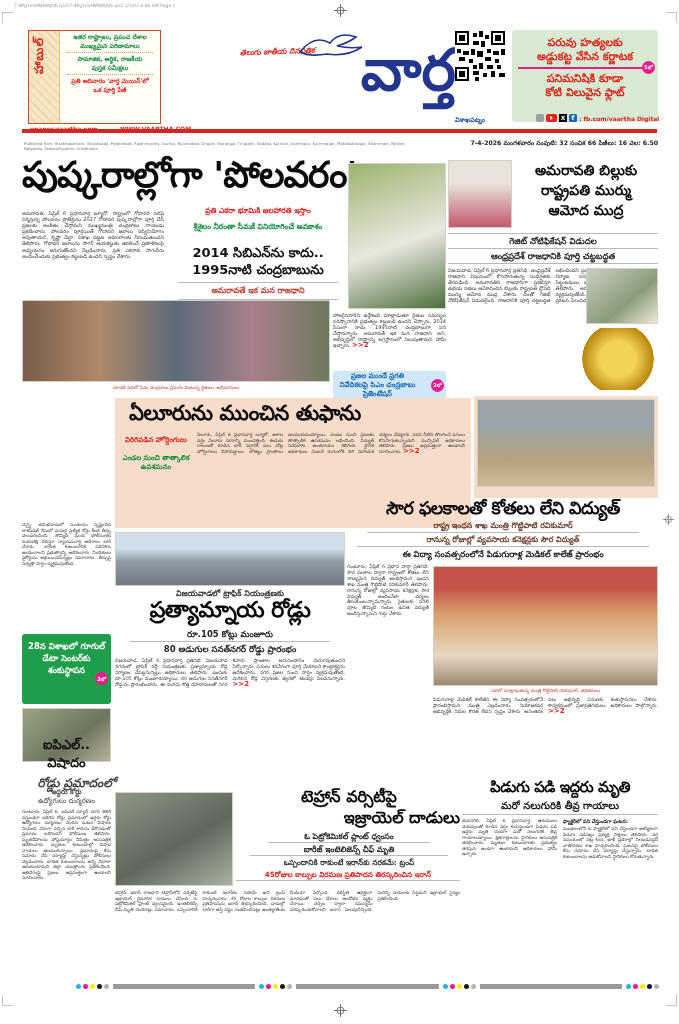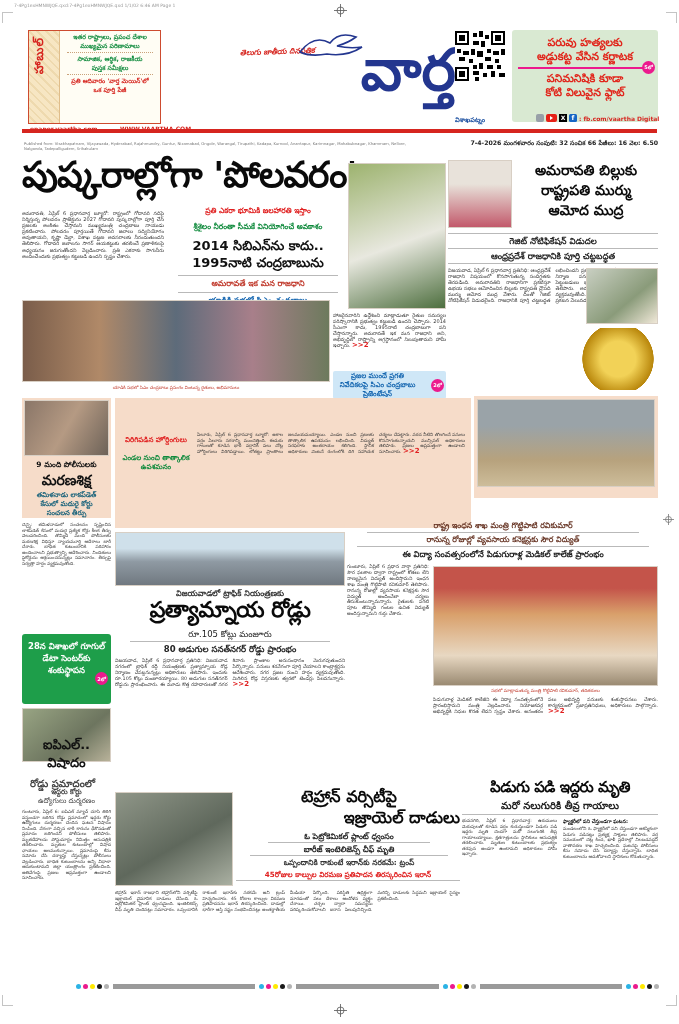--- a/index.html
+++ b/index.html
@@ -133,21 +133,21 @@
   <div class="abs" style="left:24px;top:141px;width:400px;font-size:3.8px;color:#777;">Published from: Visakhapatnam, Vijayawada, Hyderabad, Rajahmundry, Guntur, Nizamabad, Ongole, Warangal, Tirupathi, Kadapa, Kurnool, Anantapur, Karimnagar, Mahabubnagar, Khammam, Nellore, Nalgonda, Tadepalligudem, Srikakulam</div>
   <div class="abs" style="left:430px;top:139px;width:228px;text-align:right;font-size:6.2px;font-weight:bold;color:#222;">7-4-2026 మంగళవారం సంపుటి: 32 సంచిక 66 పేజీలు: 16 వెల: 6.50</div>
 
   <div class="abs" style="left:22px;top:149px;width:424px;font-size:36px;line-height:52px;font-weight:900;color:#0a0a0a;letter-spacing:-1px;white-space:nowrap;">పుష్కరాల్లోగా 'పోలవరం'</div>
 
   <div class="abs j" style="left:22px;top:210px;width:142px;height:90px;font-size:5px;line-height:6.1px;overflow:hidden;">అమరావతి, ఏప్రిల్ 6 ప్రధానవార్త బ్యూరో: రాష్ట్రంలో గోదావరి నదిపై నిర్మిస్తున్న పోలవరం ప్రాజెక్టును 2027 గోదావరి పుష్కరాల్లోగా పూర్తి చేసి ప్రజలకు అంకితం చేస్తామని ముఖ్యమంత్రి చంద్రబాబు నాయుడు ప్రకటించారు. పోలవరం పూర్తయితే గోదావరి జలాలు సద్వినియోగం అవుతాయని, కృష్ణా డెల్టా, విశాఖ పట్టణ అవసరాలకు నీరందుతుందని తెలిపారు. గోదావరి జలాలను సాగర్ ఆయకట్టుకు తరలించే ప్రణాళికలపై అధ్యయనం జరుగుతోందని వెల్లడించారు. ప్రతి ఎకరాకు సాగునీరు అందించేందుకు ప్రభుత్వం కట్టుబడి ఉందని స్పష్టం చేశారు.</div>
 
   <div class="abs c" style="left:170px;top:206px;width:176px;">
     <div style="color:#e02020;font-weight:bold;font-size:7.5px;line-height:10px;">ప్రతి ఎకరా భూమికి జలహారతి ఇస్తాం</div>
     <div style="color:#0f8a3c;font-weight:bold;font-size:7.5px;line-height:10px;margin-top:6px;">శ్రీశైలం నీరంతా సీమకే వినియోగించే అవకాశం</div>
-    <div style="color:#111;font-weight:800;font-size:13px;line-height:17px;margin-top:5px;">2014 సిబిఎన్‌ను కాదు..</div>
+    <div style="color:#111;font-weight:800;font-size:13px;line-height:17px;margin-top:12px;">2014 సిబిఎన్‌ను కాదు..</div>
     <div style="color:#111;font-weight:800;font-size:13px;line-height:17px;">1995నాటి చంద్రబాబును</div>
     <div class="rl" style="margin:4px 8px 0;"></div>
     <div style="color:#c0392b;font-weight:bold;font-size:8px;line-height:12px;margin-top:2px;">అమరావతే ఇక మన రాజధాని</div>
     <div class="rl" style="margin:2px 8px;"></div>
     <div style="color:#1566b0;font-weight:bold;font-size:8px;line-height:12px;">యాడికి సభలో సిఎం చంద్రబాబు</div>
   </div>
 
   <div class="photo ph-cm" style="left:348px;top:163px;width:98px;height:146px;"></div>
 
   <div class="photo ph-crowd" style="left:22px;top:300px;width:308px;height:82px;"></div>
@@ -174,44 +174,38 @@
   <div class="abs rl" style="left:448px;top:248px;width:210px;"></div>
   <div class="abs c" style="left:448px;top:251px;width:210px;font-size:8.5px;font-weight:bold;color:#222;">ఆంధ్రప్రదేశ్ రాజధానికి పూర్తి చట్టబద్ధత</div>
   <div class="abs rl" style="left:448px;top:263px;width:210px;"></div>
   <div class="abs j" style="left:448px;top:267px;width:210px;height:126px;font-size:5px;line-height:6.1px;column-count:2;column-gap:5px;overflow:hidden;">
     <span>విజయవాడ, ఏప్రిల్ 6 ప్రధానవార్త ప్రతినిధి: ఆంధ్రప్రదేశ్ రాజధాని విషయంలో కొనసాగుతున్న సందిగ్ధతకు తెరపడింది. అమరావతిని రాజధానిగా ప్రకటిస్తూ ఉభయ సభలు ఆమోదించిన బిల్లుకు రాష్ట్రపతి ద్రౌపది ముర్ము ఆమోద ముద్ర వేశారు. దీంతో గెజిట్ నోటిఫికేషన్ విడుదలైంది. రాజధానికి పూర్తి చట్టబద్ధత లభించిందని ప్రభుత్వ వర్గాలు పేర్కొన్నాయి. రాజధాని నిర్మాణ పనులు వేగవంతం అవుతాయని, పెట్టుబడులు భారీగా తరలివస్తాయని అధికారులు తెలిపారు. అమరావతి ప్రాంత రైతుల్లో ఆనందం వ్యక్తమవుతోంది. త్వరలో మాస్టర్ ప్లాన్ సవరణలపై ప్రకటన వెలువడనుంది.</span>
     <span class="jump">&gt;&gt;2</span>
   </div>
   <div class="photo ph-cbn" style="left:586px;top:268px;width:72px;height:56px;"></div>
   <div class="photo ph-seal" style="left:578px;top:328px;width:80px;height:62px;border:none;"></div>
 
-  <div class="abs" style="left:22px;top:398px;width:89px;height:120px;background:#f6dcc9;">
-    <div class="photo ph-police" style="left:2px;top:2px;width:85px;height:56px;"></div>
-    <div class="c" style="margin-top:62px;font-size:7.5px;font-weight:800;color:#111;">9 మంది పోలీసులకు</div>
-    <div class="c" style="font-size:14px;font-weight:900;color:#111;line-height:18px;">మరణశిక్ష</div>
-    <div class="c" style="font-size:6.8px;font-weight:bold;color:#16617a;line-height:9px;margin-top:2px;">తమిళనాడు లాకప్‌డెత్</div>
-    <div class="c" style="font-size:6.8px;font-weight:bold;color:#16617a;line-height:9px;">కేసులో మదురై కోర్టు</div>
-    <div class="c" style="font-size:6.8px;font-weight:bold;color:#16617a;line-height:9px;">సంచలన తీర్పు</div>
-  </div>
   <div class="abs j" style="left:22px;top:522px;width:89px;height:108px;font-size:4.5px;line-height:5.5px;overflow:hidden;">చెన్నై: తమిళనాడులో సంచలనం సృష్టించిన లాకప్‌డెత్ కేసులో మదురై ప్రత్యేక కోర్టు కీలక తీర్పు వెలువరించింది. తొమ్మిది మంది పోలీసులకు మరణశిక్ష విధిస్తూ న్యాయమూర్తి ఆదేశాలు జారీ చేశారు. బాధిత కుటుంబానికి పరిహారం అందించాలని ప్రభుత్వాన్ని ఆదేశించారు. నిందితులు పైకోర్టును ఆశ్రయించనున్నట్లు సమాచారం. తీర్పుపై సర్వత్రా హర్షం వ్యక్తమవుతోంది.</div>
 
   <div class="abs" style="left:115px;top:398px;width:356px;height:130px;background:#f6dcc9;">
+    <div style="font-size:21px;font-weight:900;color:#0a0a0a;margin:3px 0 0 14px;letter-spacing:-0.5px;">ఏలూరును ముంచిన తుఫాను</div>
     <div class="abs c" style="left:6px;top:38px;width:70px;">
       <div style="color:#e02020;font-weight:bold;font-size:7px;line-height:9.5px;">విరిగిపడిన హోర్డింగులు</div>
       <div style="color:#0f8a3c;font-weight:bold;font-size:7px;line-height:9.5px;margin-top:8px;">ఎండల నుంచి తాత్కాలిక ఉపశమనం</div>
     </div>
     <div class="abs j" style="left:82px;top:34px;width:268px;height:92px;font-size:4.5px;line-height:5.6px;column-count:3;column-gap:5px;overflow:hidden;">
       <span>ఏలూరు, ఏప్రిల్ 6 ప్రధానవార్త బ్యూరో: అకాల వర్షం ఏలూరు నగరాన్ని ముంచెత్తింది. ఈదురు గాలులతో కూడిన భారీ వర్షానికి పలు చోట్ల హోర్డింగులు విరిగిపడ్డాయి. లోతట్టు ప్రాంతాలు జలమయమయ్యాయి. ఎండల నుంచి ప్రజలకు తాత్కాలిక ఉపశమనం లభించింది. విద్యుత్ సరఫరాకు అంతరాయం కలిగింది. స్థానిక అధికారులు వెంటనే రంగంలోకి దిగి సహాయక చర్యలు చేపట్టారు. వరద నీటిని తొలగించే పనులు కొనసాగుతున్నాయని మున్సిపల్ అధికారులు తెలిపారు. ప్రజలు అప్రమత్తంగా ఉండాలని సూచించారు.</span>
       <span class="jump">&gt;&gt;2</span>
     </div>
   </div>
   <div class="abs" style="left:474px;top:396px;width:184px;height:102px;background:#f6dcc9;">
     <div class="photo ph-flood" style="left:3px;top:3px;width:178px;height:88px;"></div>
   </div>
 
+  <div class="abs c" style="left:347px;top:498px;width:312px;font-size:17.5px;font-weight:900;color:#0a0a0a;letter-spacing:-0.5px;">సౌర ఫలకాలతో కోతలు లేని విద్యుత్</div>
   <svg class="abs" style="left:663px;top:514px;" width="11" height="11" viewBox="0 0 11 11">
       <circle cx="5.5" cy="5.5" r="3" fill="none" stroke="#777" stroke-width="0.8"></circle>
       <line x1="0" y1="5.5" x2="11" y2="5.5" stroke="#777" stroke-width="0.8"></line>
       <line x1="5.5" y1="0" x2="5.5" y2="11" stroke="#777" stroke-width="0.8"></line>
     </svg>
   <div class="abs c" style="left:367px;top:521px;width:272px;font-size:7.8px;font-weight:bold;color:#6b3a2a;">రాష్ట్ర ఇంధన శాఖ మంత్రి గొట్టిపాటి రవికుమార్</div>
   <div class="abs rl" style="left:367px;top:532px;width:272px;"></div>
   <div class="abs c" style="left:357px;top:535px;width:292px;font-size:7.8px;font-weight:bold;color:#6b3a2a;">రానున్న రోజుల్లో వ్యవసాయ కనెక్షన్లకు సౌర విద్యుత్</div>
   <div class="abs rl" style="left:357px;top:546px;width:292px;"></div>
   <div class="abs c" style="left:347px;top:549px;width:312px;font-size:8.3px;font-weight:800;color:#1a1a1a;">ఈ విద్యా సంవత్సరంలోనే పిడుగురాళ్ల మెడికల్ కాలేజ్ ప్రారంభం</div>
@@ -219,35 +213,35 @@
   <div class="photo ph-minister" style="left:433px;top:566px;width:225px;height:120px;"></div>
   <div class="abs cap" style="left:433px;top:688px;width:225px;">సభలో మాట్లాడుతున్న మంత్రి గొట్టిపాటి రవికుమార్, తదితరులు</div>
   <div class="abs j" style="left:433px;top:697px;width:225px;height:90px;font-size:4.8px;line-height:5.9px;column-count:2;column-gap:5px;overflow:hidden;">
     <span>పిడుగురాళ్ల మెడికల్ కాలేజీని ఈ విద్యా సంవత్సరంలోనే ప్రారంభిస్తామని మంత్రి వెల్లడించారు. నియోజకవర్గ అభివృద్ధికి నిధుల కొరత లేదని స్పష్టం చేశారు. అనంతరం పలు అభివృద్ధి పనులకు శంకుస్థాపనలు చేశారు. కార్యక్రమంలో ప్రజాప్రతినిధులు, అధికారులు పాల్గొన్నారు.</span>
     <span class="jump">&gt;&gt;2</span>
   </div>
 
   <div class="photo ph-street" style="left:115px;top:532px;width:230px;height:54px;"></div>
   <div class="abs c" style="left:115px;top:589px;width:230px;font-size:8px;font-weight:bold;color:#333;">విజయవాడలో ట్రాఫిక్ నియంత్రణకు</div>
   <div class="abs c" style="left:115px;top:597px;width:230px;font-size:22px;font-weight:900;color:#0a0a0a;letter-spacing:-0.5px;">ప్రత్యామ్నాయ రోడ్లు</div>
-  <div class="abs c" style="left:145px;top:629px;width:170px;font-size:8.5px;font-weight:normal;color:#222;">రూ.105 కోట్లు మంజూరు</div>
+  <div class="abs c" style="left:145px;top:629px;width:170px;font-size:8.5px;font-weight:bold;color:#222;">రూ.105 కోట్లు మంజూరు</div>
   <div class="abs rl" style="left:130px;top:641px;width:200px;"></div>
   <div class="abs c" style="left:115px;top:644px;width:230px;font-size:8.5px;font-weight:bold;color:#222;">80 అడుగుల సనత్‌నగర్ రోడ్డు  ప్రారంభం</div>
   <div class="abs j" style="left:115px;top:658px;width:230px;height:128px;font-size:4.8px;line-height:5.9px;column-count:2;column-gap:5px;overflow:hidden;">
     <span>విజయవాడ, ఏప్రిల్ 6 ప్రధానవార్త ప్రతినిధి: విజయవాడ నగరంలో ట్రాఫిక్ రద్దీ నియంత్రణకు ప్రత్యామ్నాయ రోడ్ల నిర్మాణం చేపట్టనున్నట్లు అధికారులు తెలిపారు. ఇందుకు రూ.105 కోట్లు మంజూరయ్యాయి. 80 అడుగుల సనత్‌నగర్ రోడ్డును ప్రారంభించారు. ఈ మూడు కొత్త రహదారులతో నగర శివారు ప్రాంతాల అనుసంధానం మెరుగవుతుందని పేర్కొన్నారు. పనులు శరవేగంగా పూర్తి చేయాలని కాంట్రాక్టర్లను ఆదేశించారు. నగర ప్రజల నుంచి హర్షం వ్యక్తమవుతోంది. మిగిలిన రోడ్ల విస్తరణకు త్వరలో టెండర్లు పిలవనున్నారు.</span>
     <span class="jump">&gt;&gt;2</span>
   </div>
 
   <div class="abs" style="left:22px;top:634px;width:89px;height:70px;background:#1e9e4a;border-radius:3px;color:#fff;font-weight:bold;font-size:8.5px;line-height:12px;text-align:center;padding:6px 4px;box-sizing:border-box;">
     <span>28న విశాఖలో గూగుల్ డేటా సెంటర్‌కు శంకుస్థాపన</span>
     <div class="badge" style="width:13px;height:13px;font-size:5px;right:3px;top:38px;">2లో</div>
   </div>
   <div class="photo ph-crash" style="left:22px;top:708px;width:89px;height:54px;"></div>
   <div class="abs c" style="left:22px;top:737px;width:89px;font-size:13px;font-weight:700;color:#111;">ఐపిఎల్.. విషాదం</div>
-  <div class="abs c" style="left:18px;top:779px;width:89px;font-size:10px;font-weight:bold;color:#444;line-height:9.5px;">రోడ్డు ప్రమాదంలో</div>
+  <div class="abs c" style="left:32px;top:779px;width:89px;font-size:12px;font-weight:bold;color:#444;line-height:9.5px;font-style:italic;">రోడ్డు ప్రమాదంలో</div>
   <div class="abs c" style="left:22px;top:788px;width:89px;font-size:7px;font-weight:bold;color:#444;line-height:9.5px;">ఇద్దరు కోర్టు</div>
   <div class="abs c" style="left:22px;top:797px;width:89px;font-size:7px;font-weight:normal;color:#444;line-height:9.5px;">ఉద్యోగులు దుర్మరణం</div>
   <div class="abs j" style="left:22px;top:809px;width:89px;height:178px;font-size:4.5px;line-height:5.5px;overflow:hidden;">గుంటూరు, ఏప్రిల్ 6: ఐపిఎల్ మ్యాచ్ చూసి తిరిగి వస్తుండగా జరిగిన రోడ్డు ప్రమాదంలో ఇద్దరు కోర్టు ఉద్యోగులు దుర్మరణం చెందిన ఘటన విషాదం నింపింది. వేగంగా వచ్చిన లారీ కారును ఢీకొనడంతో ప్రమాదం జరిగిందని పోలీసులు తెలిపారు. మృతదేహాలను పోస్టుమార్టం నిమిత్తం ఆసుపత్రికి తరలించారు. మృతుల కుటుంబాల్లో విషాద ఛాయలు అలముకున్నాయి. ప్రమాదంపై కేసు నమోదు చేసి దర్యాప్తు చేస్తున్నట్లు పోలీసులు వెల్లడించారు. బాధిత కుటుంబాలను అన్ని విధాలా ఆదుకుంటామని జిల్లా యంత్రాంగం ప్రకటించింది. అతివేగంపై ప్రజలు అప్రమత్తంగా ఉండాలని సూచించారు.</div>
 
   <div class="photo ph-rubble" style="left:115px;top:792px;width:118px;height:94px;"></div>
   <div class="abs c" style="left:238px;top:786px;width:222px;">
     <div style="font-size:16px;font-weight:900;color:#0a0a0a;line-height:21px;">టెహ్రాన్ వర్సిటీపై</div>
     <div style="font-size:16px;font-weight:900;color:#0a0a0a;line-height:21px;text-align:right;">ఇజ్రాయెల్ దాడులు</div>
   </div>
   <div class="abs c" style="left:268px;top:832px;width:162px;font-size:7.8px;font-weight:bold;color:#222;">ఓ పెట్రోకెమికల్ ప్లాంట్ ధ్వంసం</div>

